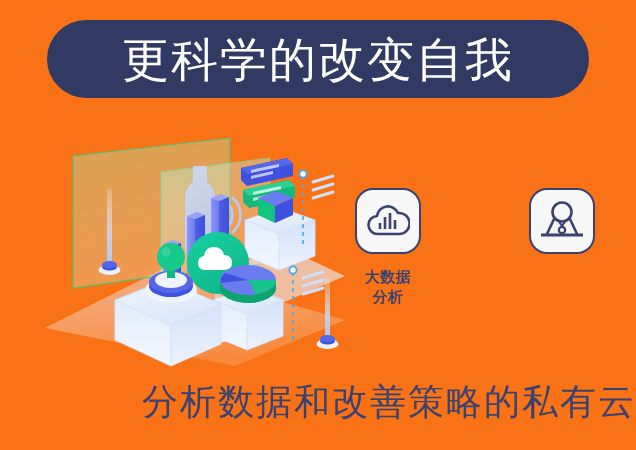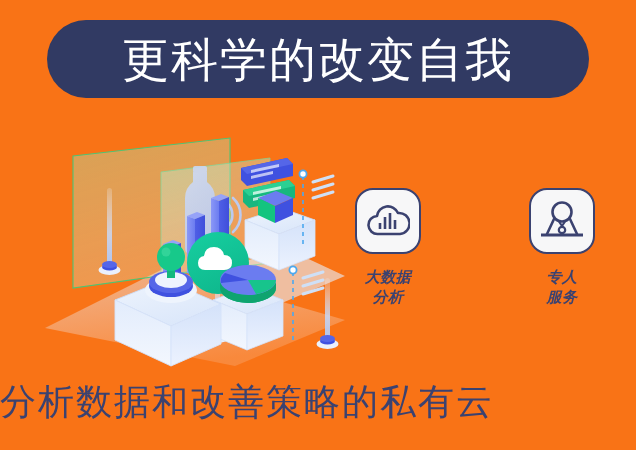--- a/index.html
+++ b/index.html
@@ -45,21 +45,21 @@
     font-weight: 400;
     white-space: nowrap;
   }
 
   
   .footer-title {
     position: absolute;
     left: 0;
     top: 383px;
     width: 636px;
-    text-align: left;
+    text-align: right;
     color: #3b4270;
     font-size: 36px;
     letter-spacing: 2px;
     line-height: 1.05;
     white-space: nowrap;
   }
 
   
   .illustration {
     position: absolute;
@@ -79,21 +79,20 @@
     height: 140px;
     display: flex;
     justify-content: space-between;
     align-items: flex-start;
   }
   .feature {
     width: 72px;
     display: flex;
     flex-direction: column;
     align-items: center;
-    font-style: italic;
   }
   .feature-icon-box {
     width: 66px;
     height: 66px;
     border: 2px solid #3b4270;
     border-radius: 18px;
     display: flex;
     align-items: center;
     justify-content: center;
     background: #f7f7f8;
@@ -331,21 +330,19 @@
       <div class="feature-icon-box">
         <svg width="46" height="44" viewBox="0 0 46 44" xmlns="http://www.w3.org/2000/svg">
           <circle cx="23" cy="13" r="9.5" fill="none" stroke="#3b4270" stroke-width="2.6"></circle>
           <path d="M15,20 L8,35" stroke="#3b4270" stroke-width="2.6" stroke-linecap="round"></path>
           <path d="M31,20 L38,35" stroke="#3b4270" stroke-width="2.6" stroke-linecap="round"></path>
           <path d="M19,21 L23,27 L27,21" fill="none" stroke="#3b4270" stroke-width="2.2" stroke-linejoin="round"></path>
           <circle cx="23" cy="31" r="3.2" fill="none" stroke="#3b4270" stroke-width="2.2"></circle>
           <line x1="2" y1="36" x2="44" y2="36" stroke="#3b4270" stroke-width="2.8"></line>
         </svg>
       </div>
-      <div class="feature-label">专人
-服务</div>
     </div>
 
   </div>
 
   <div class="footer-title">分析数据和改善策略的私有云</div>
 
 </div>
 
 </body></html>

